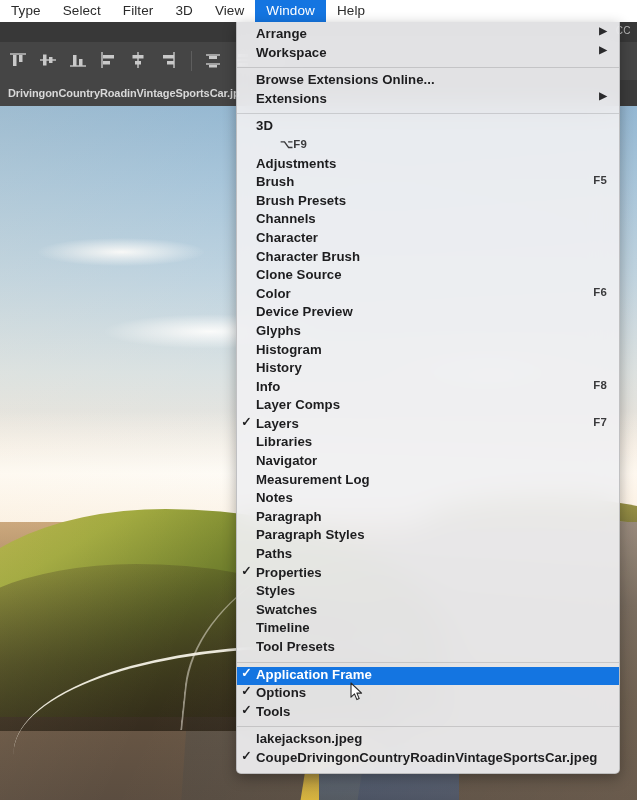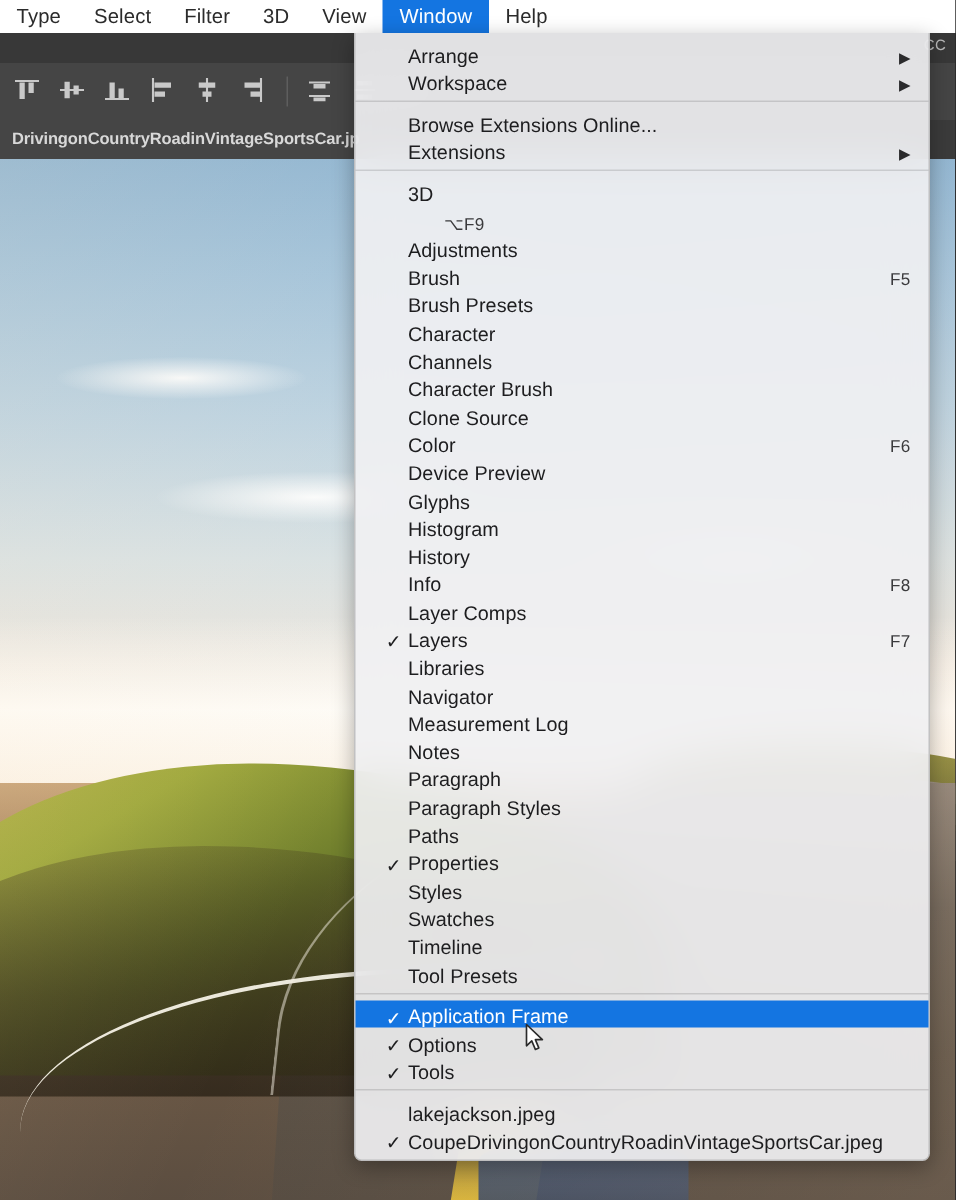--- a/index.html
+++ b/index.html
@@ -170,26 +170,27 @@
     border-radius: 0 0 5px 5px;
     box-shadow: 0 4px 14px rgba(0,0,0,.32);
     padding: 4px 0 4px 0;
     z-index: 60;
     backdrop-filter: blur(14px);
     -webkit-backdrop-filter: blur(14px);
   }
   .menu-row {
     position: relative;
     height: 18.6px;
-    display: flex; align-items: flex-end;
-    padding: 0 12px 0 16px;
+    display: flex; align-items: flex-start;
+    padding: 0 12px 0 0;
     font-size: 13.2px;
     color: #1d1d1f;
     white-space: nowrap;
     letter-spacing: .05px;
+    font-weight: bold;
   }
   .menu-row .check {
     width: 19px; flex: 0 0 19px;
     text-align: center;
     font-size: 12.5px; color: #1d1d1f;
     line-height: 1;
   }
   .menu-row .label { flex: 1 1 auto; overflow: hidden; text-overflow: clip; }
   .menu-row .shortcut {
     font-size: 11.4px; color: #3a3a3c;
@@ -375,25 +376,25 @@
         <span class="check"></span>
         <span class="label">Brush</span>
         <span class="shortcut">F5</span>
       </div>
       <div class="menu-row">
         <span class="check"></span>
         <span class="label">Brush Presets</span>
       </div>
       <div class="menu-row">
         <span class="check"></span>
+        <span class="label">Channels</span>
+      </div>
+      <div class="menu-row">
+        <span class="check"></span>
         <span class="label">Character</span>
-      </div>
-      <div class="menu-row">
-        <span class="check"></span>
-        <span class="label">Channels</span>
       </div>
       <div class="menu-row">
         <span class="check"></span>
         <span class="label">Character Brush</span>
       </div>
       <div class="menu-row">
         <span class="check"></span>
         <span class="label">Clone Source</span>
       </div>
       <div class="menu-row">

